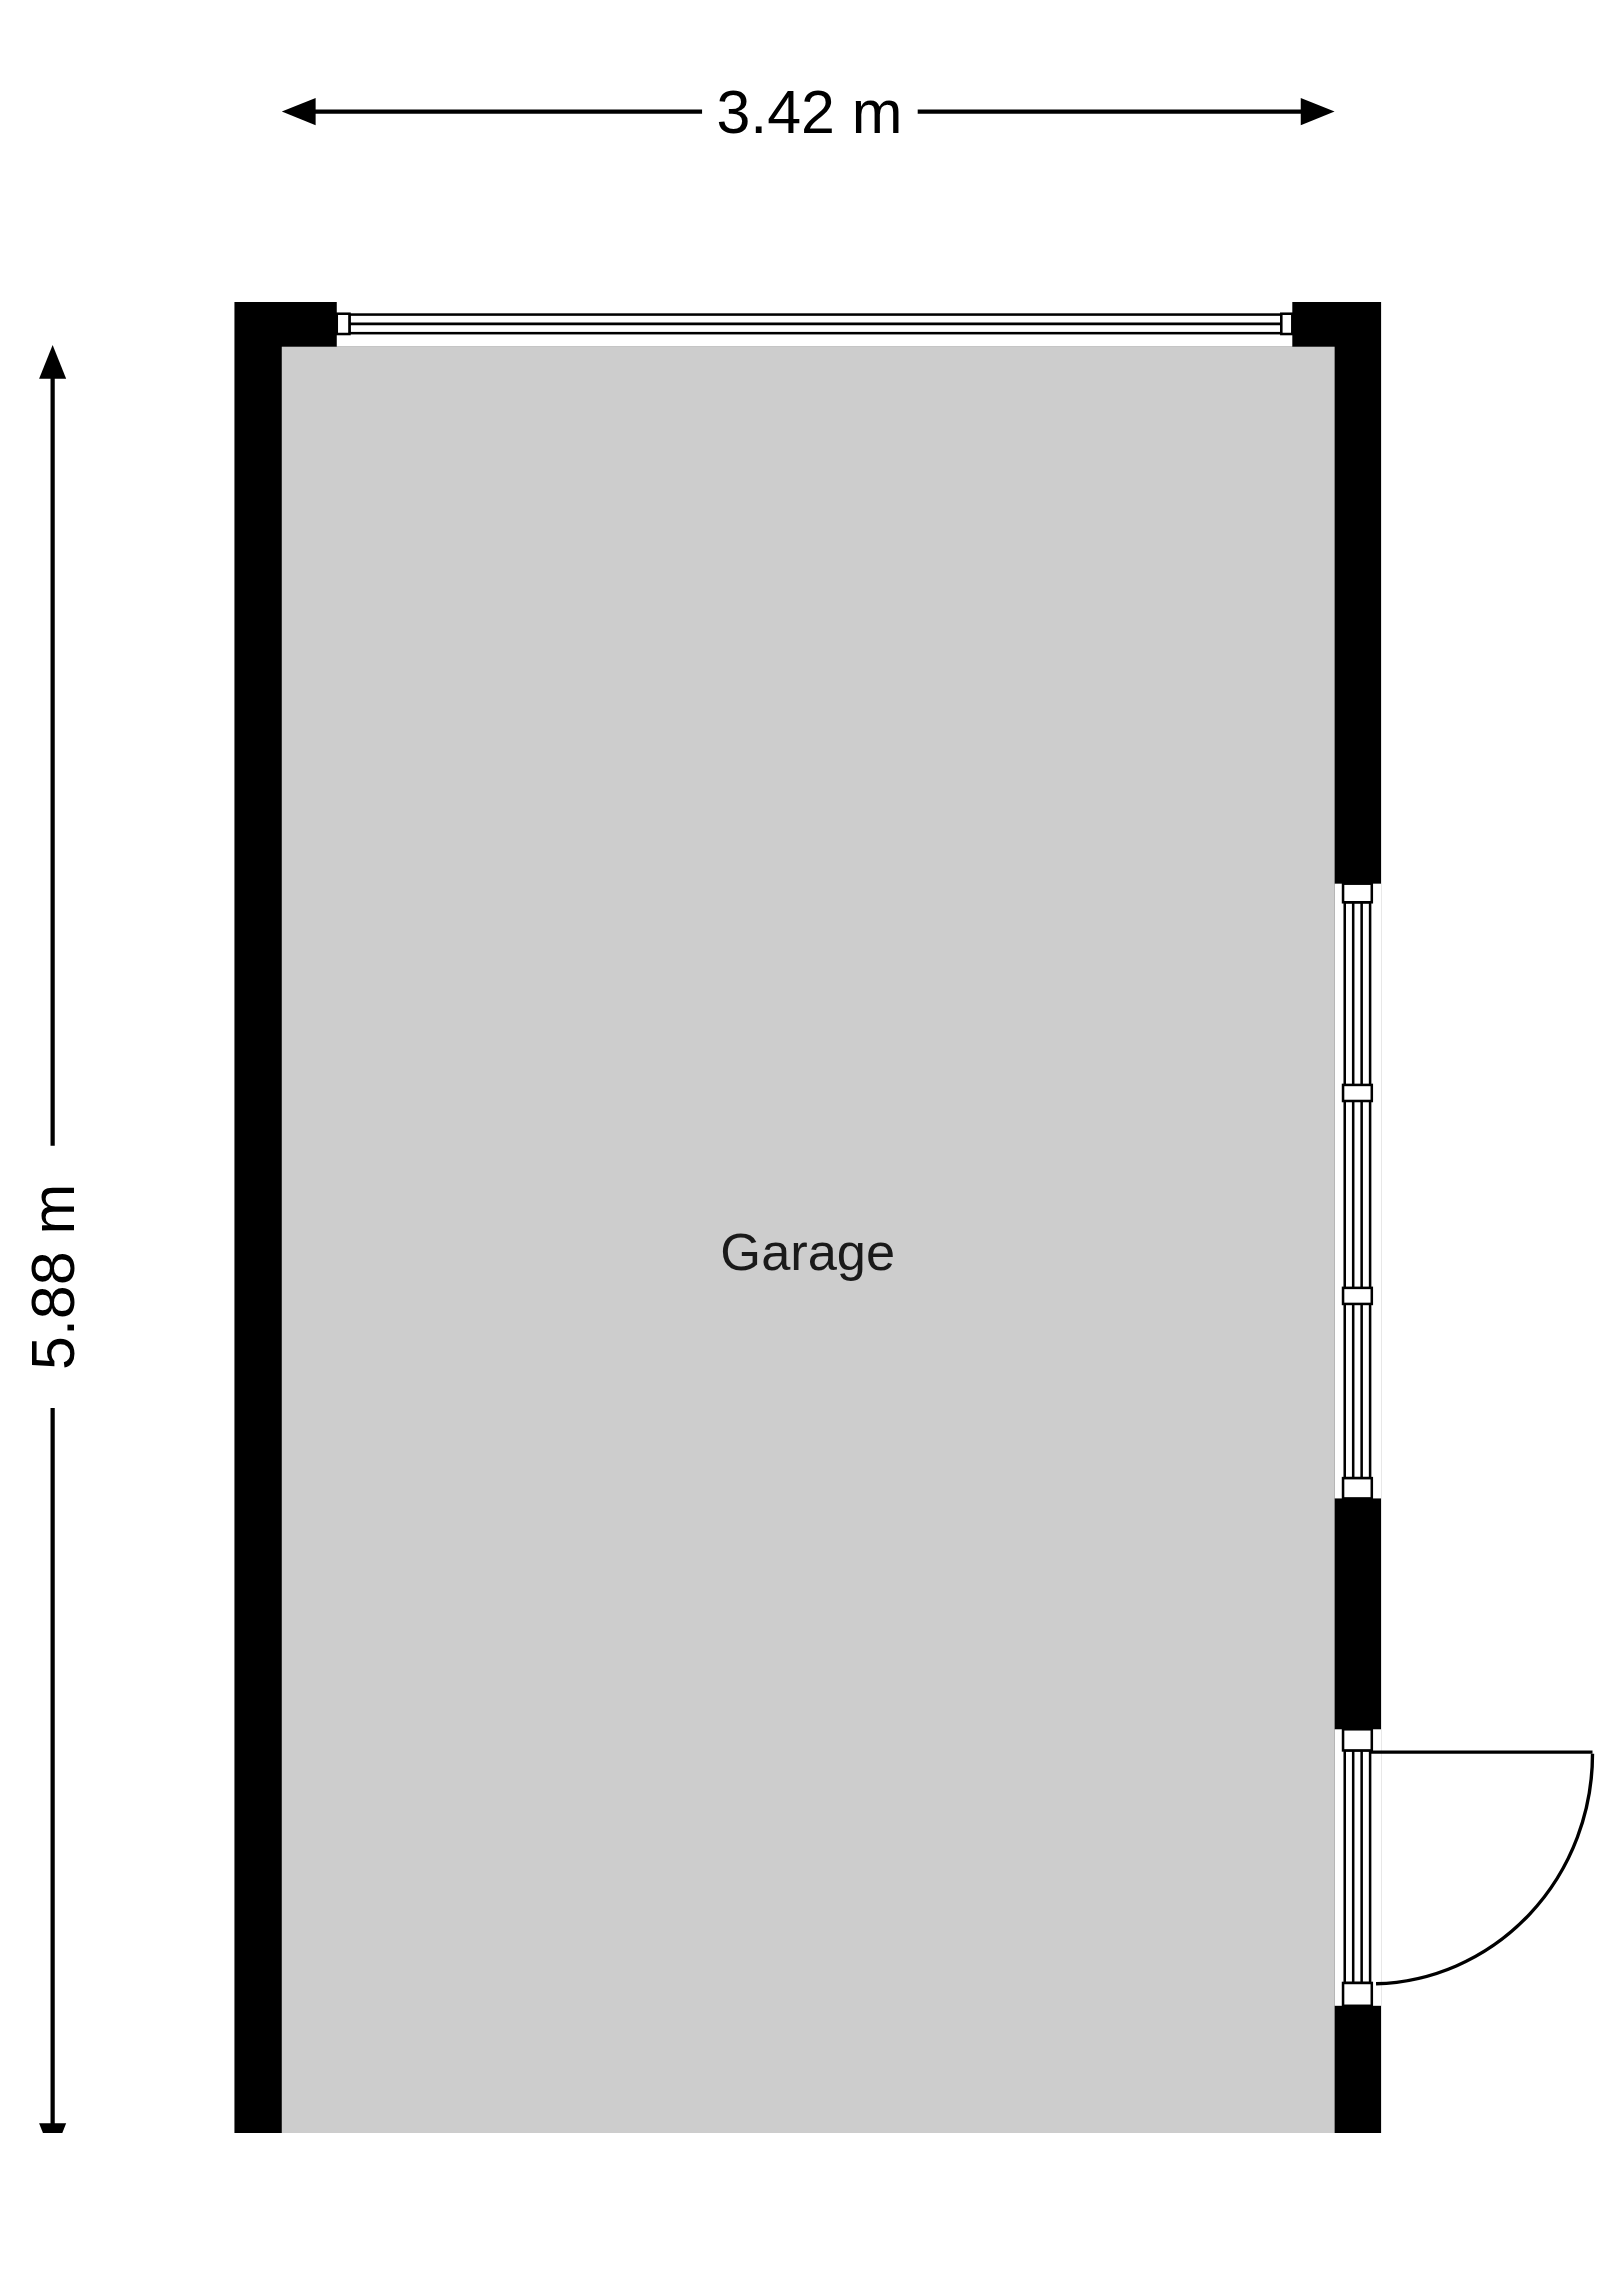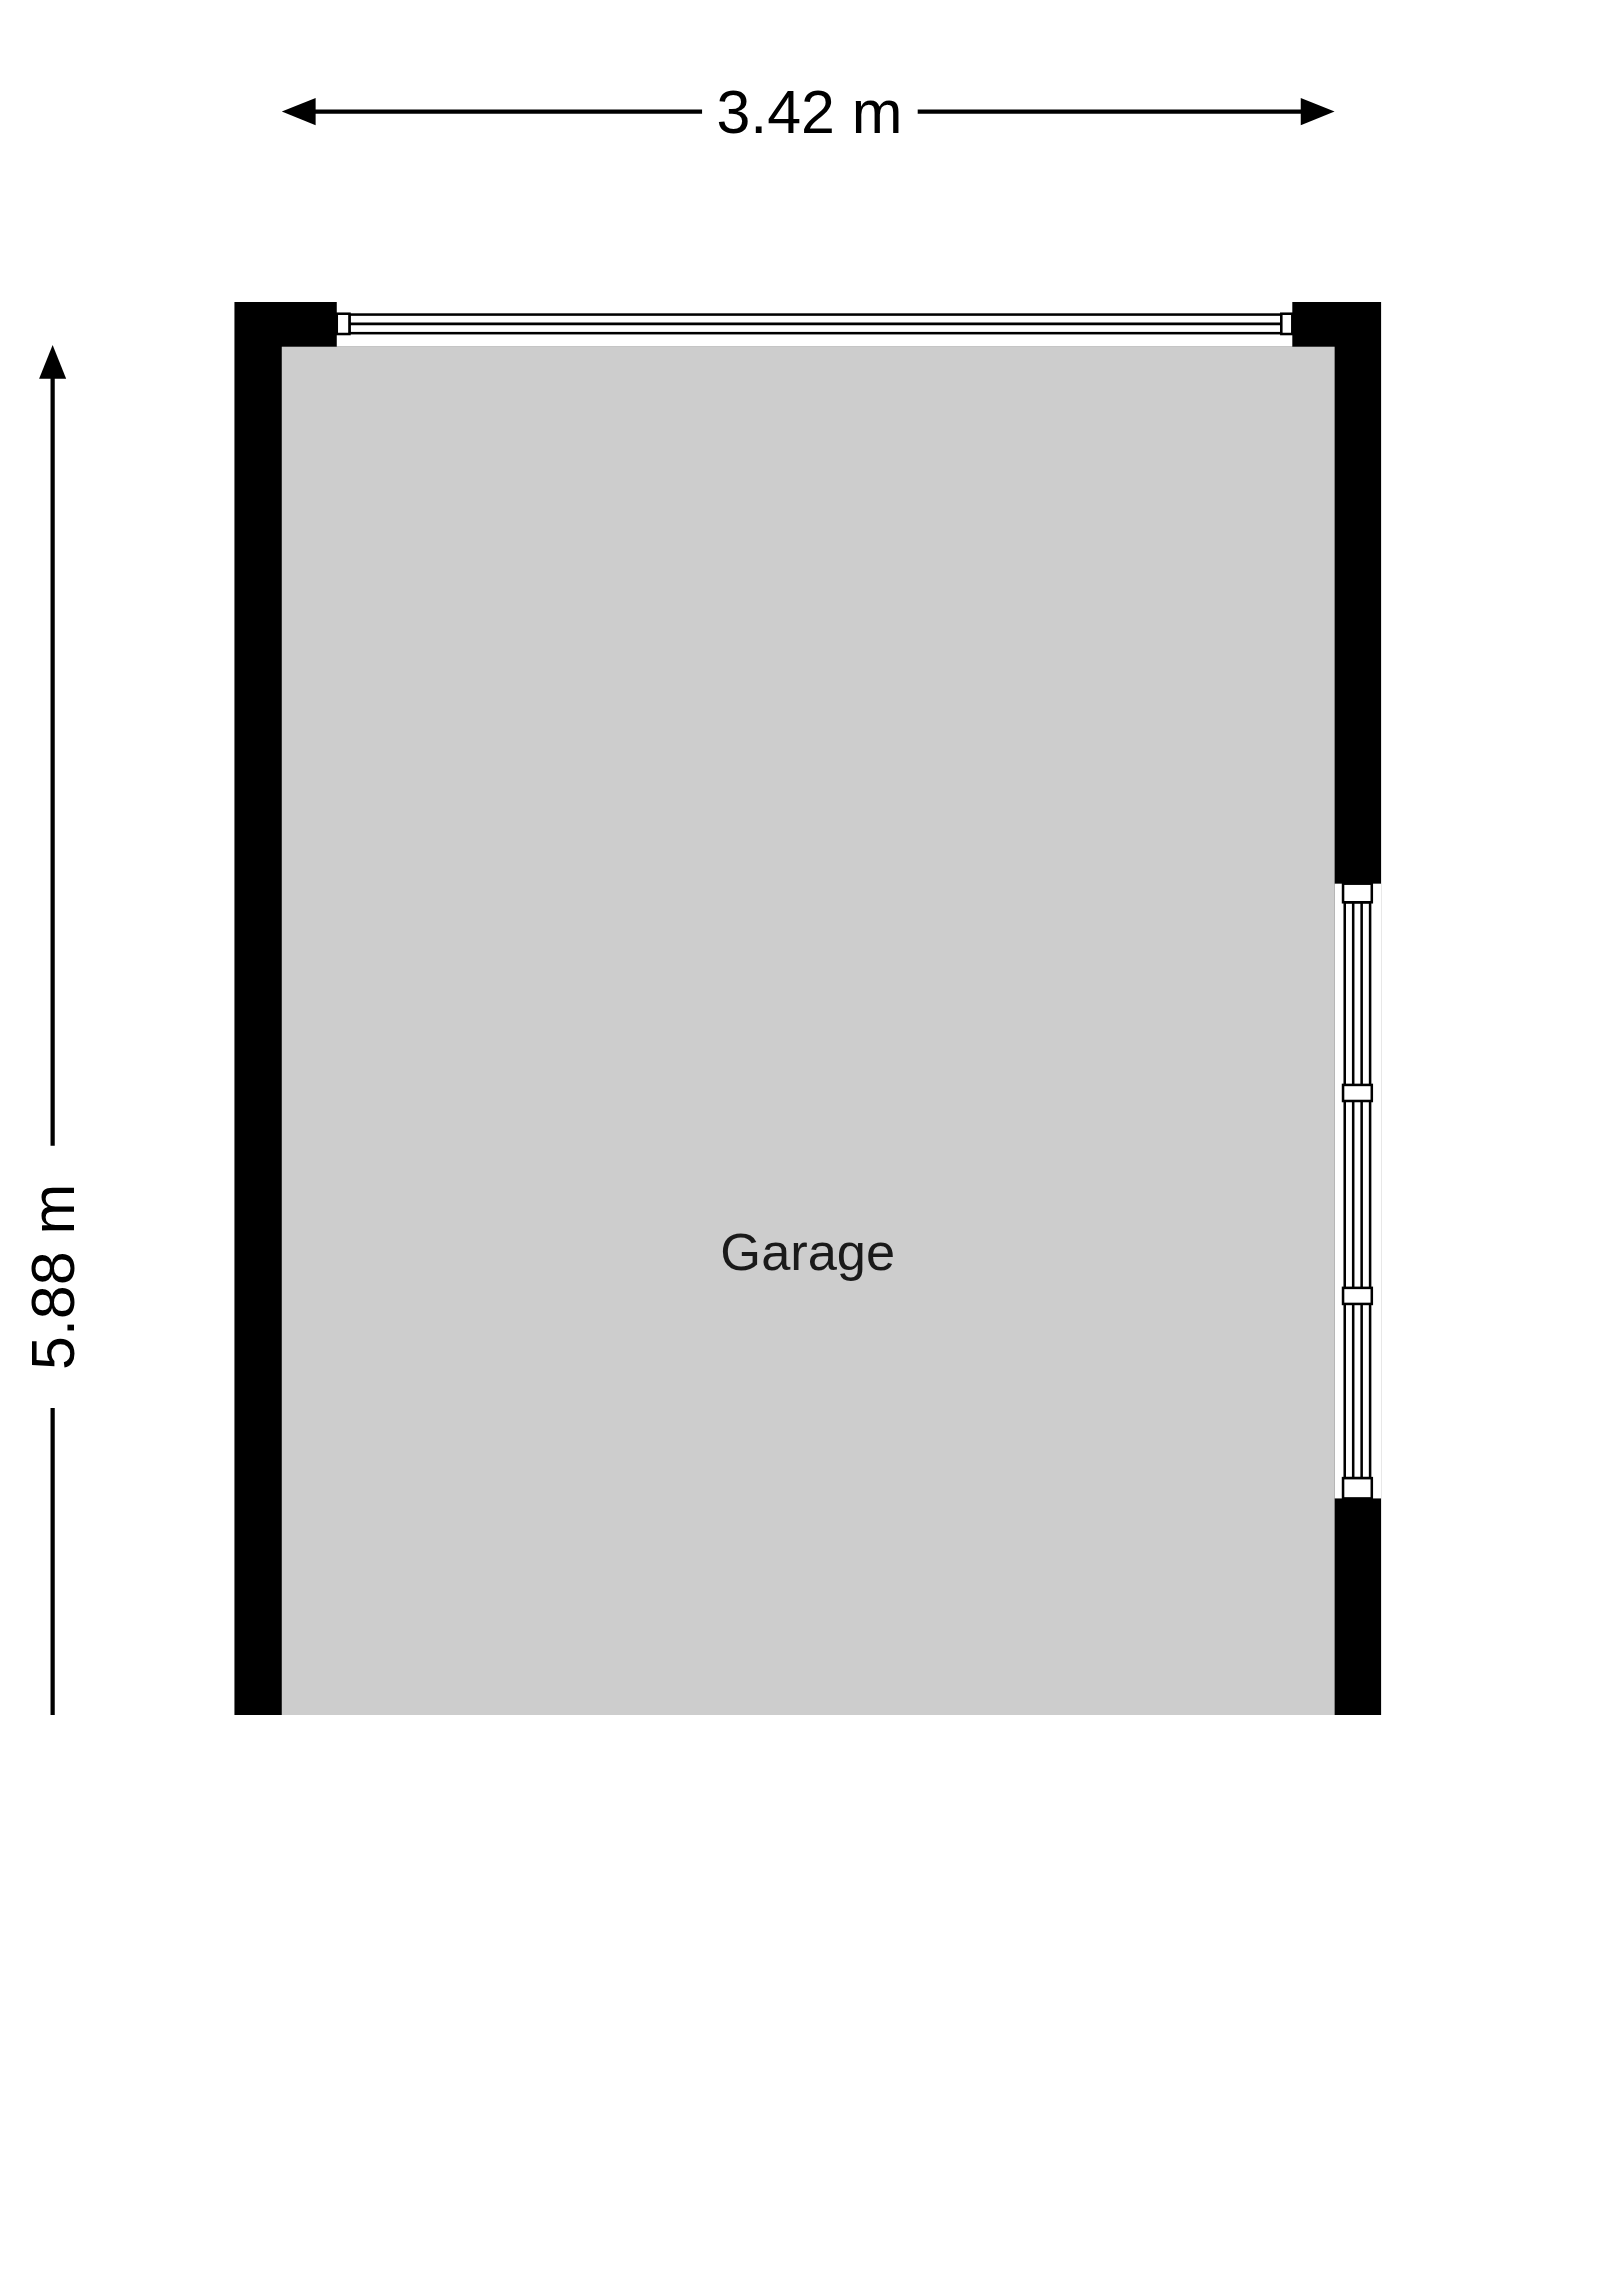--- a/index.html
+++ b/index.html
@@ -6,21 +6,21 @@
     margin: 0;
     padding: 0;
     background: #ffffff;
     width: 1624px;
     height: 2295px;
     font-family: "Liberation Sans", sans-serif;
   }
   #canvas {
     position: relative;
     width: 1624px;
-    height: 1715px;
+    height: 2133px;
     overflow: hidden;
   }
   svg { display: block; }
   .ln        { stroke: #000000; fill: none; }
   .w3        { stroke-width: 3; }
   .w4        { stroke-width: 4; }
   .w5        { stroke-width: 5; }
   .whitebox  { fill: #ffffff; stroke: #000000; stroke-width: 3; }
   .openbox   { fill: #ffffff; stroke: none; }
   .arrowhead { fill: #000000; stroke: none; }

